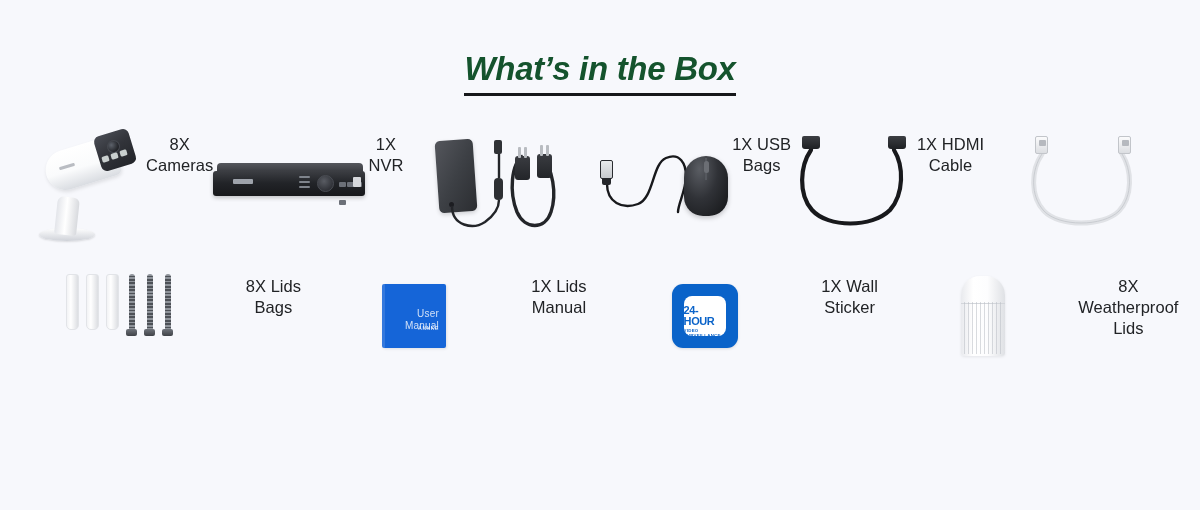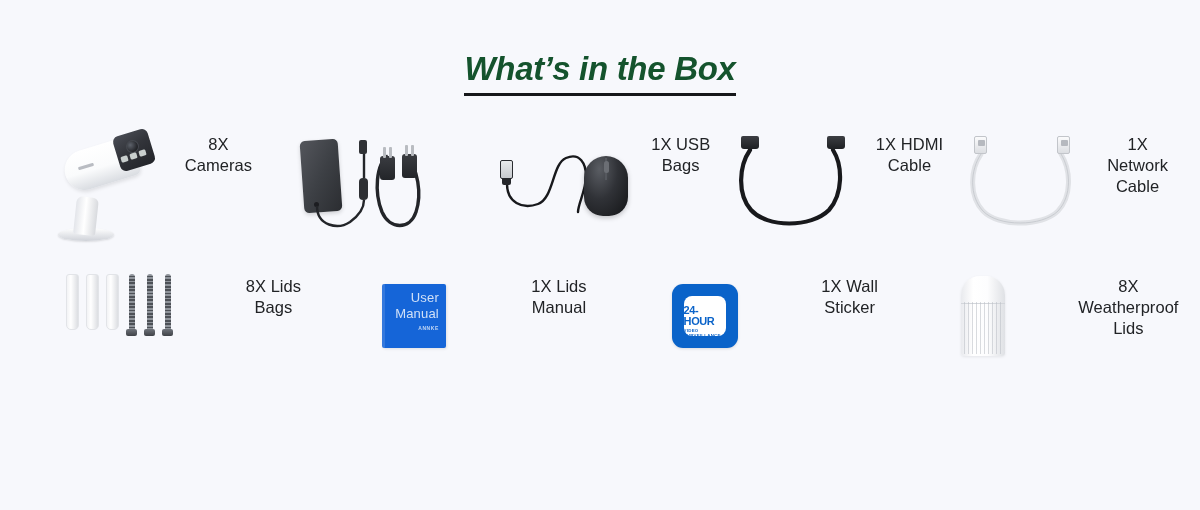--- a/index.html
+++ b/index.html
@@ -340,24 +340,24 @@
     background: #1565d8;
     border-radius: 2px;
     box-shadow: 1px 1px 3px rgba(0,0,0,.10);
   }
   .manual-spine {
     position: absolute; left: 0; top: 0;
     width: 3px; height: 64px;
     background: rgba(255,255,255,.13);
   }
   .manual-txt {
-    position: absolute; right: 7px; top: 6px;
+    position: absolute; right: 7px; top: 24px;
     text-align: right;
     color: rgba(255,255,255,.80);
-    font-size: 13px;
+    font-size: 10px;
     line-height: 1.25;
     letter-spacing: .2px;
   }
   .manual-brand {
     position: absolute; right: 7px; top: 41px;
     color: rgba(255,255,255,.72);
     font-size: 5px;
     letter-spacing: .6px;
     font-weight: bold;
   }
@@ -457,20 +457,38 @@
           <div class="cam-hood"></div>
           <div class="cam-lens"></div>
           <div class="cam-led a"></div>
           <div class="cam-led b"></div>
           <div class="cam-led c"></div>
         </div>
       </div>
       <div class="caption">8X Cameras</div>
     </div>
 
+    <div class="cell">
+      <div class="art">
+        <div class="nvr">
+          <div class="nvr-top"></div>
+          <div class="nvr-face"></div>
+          <div class="nvr-logo"></div>
+          <div class="nvr-leds">
+              <i></i>
+              <i></i>
+              <i></i>
+            </div>
+          <div class="nvr-dial"></div>
+          <div class="nvr-btns"><i></i><i></i><i></i><i></i></div>
+          <div class="nvr-usb"></div>
+        </div>
+      </div>
+      <div class="caption">1X NVR</div>
+    </div>
 
     <div class="cell">
       <div class="art">
         <div class="pwr">
           <div class="pwr-brick"></div>
           <div class="pwr-dot"></div>
           <svg width="140" height="116" style="position:absolute;left:0;top:0;">
             <path d="M19 80 C 19 100, 40 104, 52 96 C 63 88, 66 80, 66 74" fill="none" stroke="#232529" stroke-width="2.4"></path>
             <path d="M66 52 C 66 44, 66 38, 66 28" fill="none" stroke="#232529" stroke-width="2.4"></path>
             <path d="M90 30 C 78 38, 76 66, 84 86 C 92 104, 112 104, 118 86 C 124 68, 120 42, 108 30" fill="none" stroke="#232529" stroke-width="3.4"></path>
@@ -528,21 +546,20 @@
             <path d="M19 18 C 8 34, 7 60, 21 75 C 36 91, 80 91, 96 75 C 110 60, 109 34, 99 18" fill="none" stroke="#c9ccd1" stroke-width="1" stroke-linecap="round"></path>
           </svg>
           <div class="rj45-end l">
               <i></i>
             </div>
           <div class="rj45-end r">
               <i></i>
             </div>
         </div>
       </div>
-      <div class="caption">1X Network Cable</div>
     </div>
 
   </div>
 
   <div class="row row-2">
 
 
 
     <div class="cell">
       <div class="art">

